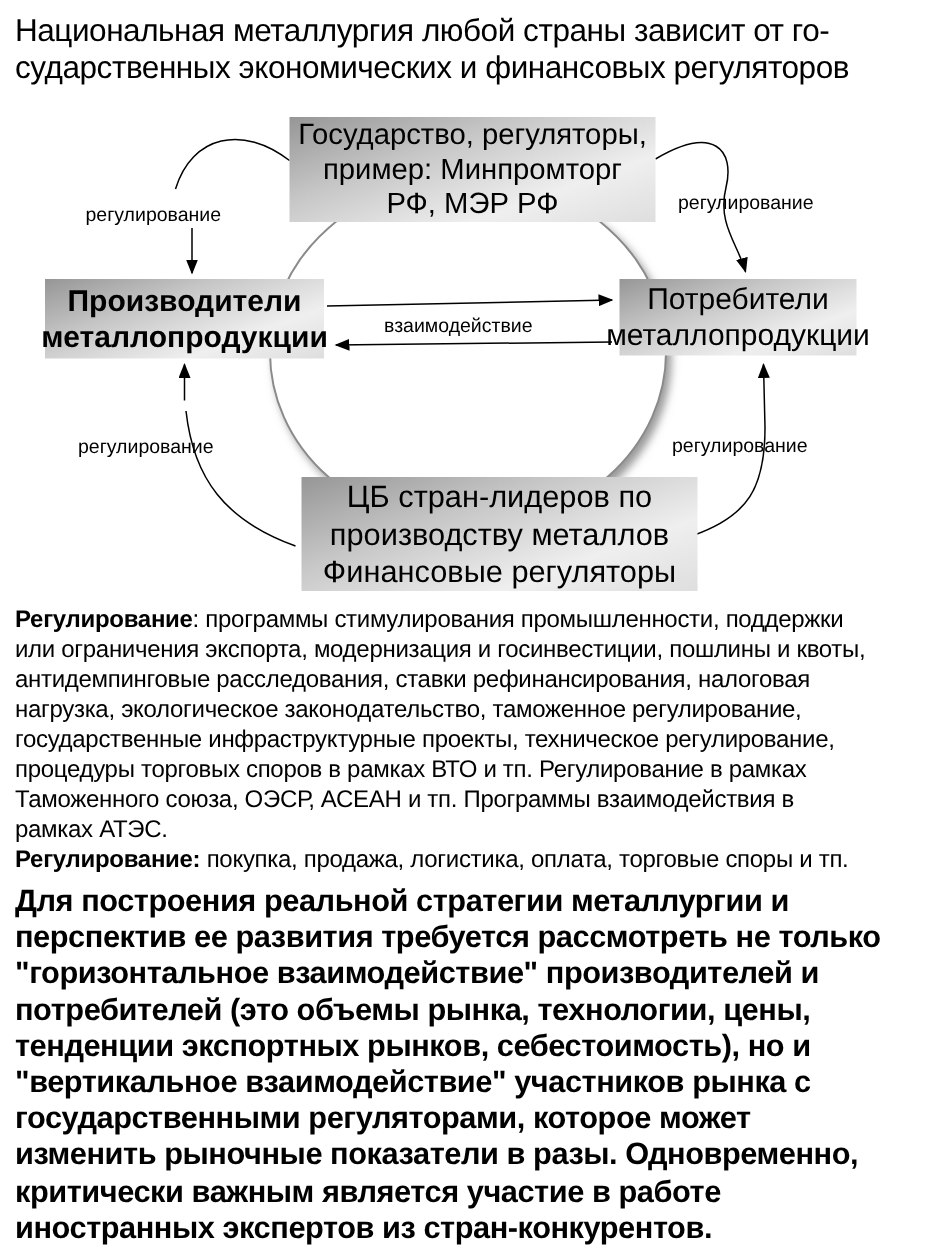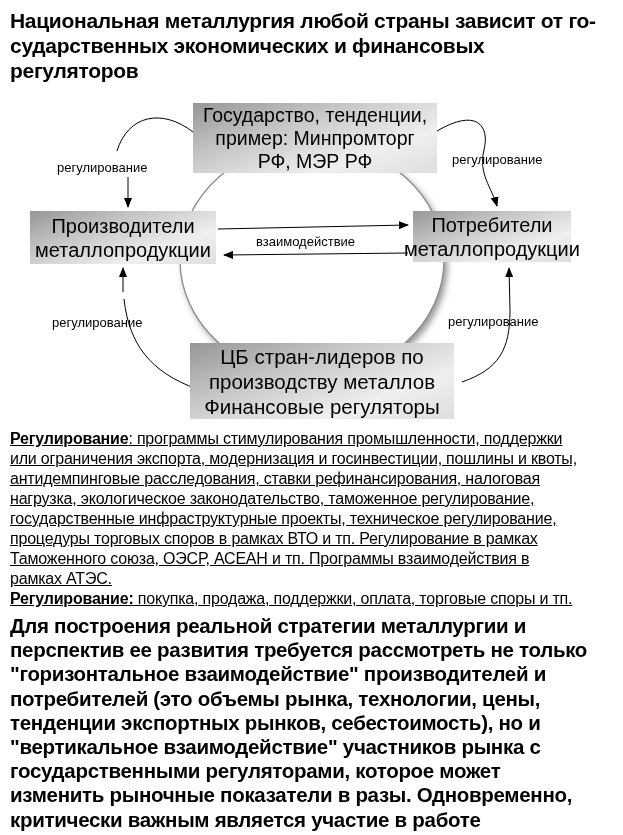--- a/index.html
+++ b/index.html
@@ -3,43 +3,43 @@
 <meta charset="utf-8">
 <style>
   html,body { margin:0; padding:0; }
   body {
     width:623px; height:835px; overflow:hidden;
     background:#ffffff; color:#000;
     font-family:"Liberation Sans", sans-serif;
   }
   .title {
     padding:8px 6px 0 10px;
-    font-size:21px; font-weight:bold; line-height:25px;
+    font-size:21px; font-weight:normal; line-height:25px;
     letter-spacing:-0.3px; white-space:pre-line;
   }
   .diagram { position:relative; height:330px; margin-top:12px; }
   .dsvg { position:absolute; left:0; top:0; }
   .node {
     position:absolute; display:flex; align-items:center; justify-content:center;
     text-align:center; white-space:pre-line;
     background:linear-gradient(160deg,#969696 0%,#c6c6c6 35%,#efefef 72%,#dedede 100%);
   }
   .node-gov  { left:193px; top:8px;   width:244px; height:70px; font-size:19.5px; line-height:23px; }
-  .node-prod { left:30px;  top:116px; width:186px; height:53px; font-size:20px;   line-height:24px; }
+  .node-prod { left:30px;  top:116px; width:186px; height:53px; font-size:20px;   line-height:24px;font-weight:bold; }
   .node-cons { left:413px; top:116px; width:158px; height:51px; font-size:20px;   line-height:24px; }
-  .node-cb   { left:190px; top:248px; width:264px; height:76px; font-size:20.5px; line-height:25px; }
+  .node-cb   { left:201px; top:248px; width:264px; height:76px; font-size:20.5px; line-height:25px; }
   .elabel { position:absolute; font-size:13px; line-height:13px; }
   .el-tl { left:57px;  top:66px; }
   .el-tr { left:452px; top:58px; }
   .el-bl { left:52px;  top:221px; }
   .el-br { left:448px; top:220px; }
   .el-mid { left:256px; top:140px; width:112px; text-align:left; }
   .para1 {
     margin:4px 8px 0 10px;
-    font-size:16px; line-height:20px; white-space:pre-line; letter-spacing:-0.2px;text-decoration:underline;
+    font-size:16px; line-height:20px; white-space:pre-line; letter-spacing:-0.2px;
   }
   .para1 b { letter-spacing:-0.2px; }
   .para2 {
     margin:5px 6px 0 10px;
     font-size:20.5px; font-weight:bold; line-height:24.2px;
     white-space:pre-line; letter-spacing:-0.3px;
   }
 </style>
 </head>
 <body>
@@ -69,21 +69,21 @@
       <path d="M 218,134 L 408,130" marker-end="url(#ah)"></path>
       <path d="M 408,158 L 224,160" marker-end="url(#ah)"></path>
 
       <path d="M 197,294 C 150,277 129,249 124,204"></path>
       <path d="M 123,197 L 123,173" marker-end="url(#ah)"></path>
 
       <path d="M 462,287 C 499,274 510,255 510,215 L 509,173" marker-end="url(#ah)"></path>
     </g>
   </svg>
 
-  <div class="node node-gov">Государство, тенденции,
+  <div class="node node-gov">Государство, регуляторы,
 пример: Минпромторг
 РФ, МЭР РФ</div>
   <div class="node node-prod">Производители
 металлопродукции</div>
   <div class="node node-cons">Потребители
 металлопродукции</div>
   <div class="node node-cb">ЦБ стран-лидеров по
 производству металлов
 Финансовые регуляторы</div>
 
@@ -95,21 +95,21 @@
 </div>
 
 <p class="para1"><b>Регулирование</b><span>: программы стимулирования промышленности, поддержки
 или ограничения экспорта, модернизация и госинвестиции, пошлины и квоты,
 антидемпинговые расследования, ставки рефинансирования, налоговая
 нагрузка, экологическое законодательство, таможенное регулирование,
 государственные инфраструктурные проекты, техническое регулирование,
 процедуры торговых споров в рамках ВТО и тп. Регулирование в рамках
 Таможенного союза, ОЭСР, АСЕАН и тп. Программы взаимодействия в
 рамках АТЭС.
-</span><b>Регулирование:</b><span> покупка, продажа, поддержки, оплата, торговые споры и тп.</span></p>
+</span><b>Регулирование:</b><span> покупка, продажа, логистика, оплата, торговые споры и тп.</span></p>
 
 <div class="para2">Для построения реальной стратегии металлургии и
 перспектив ее развития требуется рассмотреть не только
 "горизонтальное взаимодействие" производителей и
 потребителей (это объемы рынка, технологии, цены,
 тенденции экспортных рынков, себестоимость), но и
 "вертикальное взаимодействие" участников рынка с
 государственными регуляторами, которое может
 изменить рыночные показатели в разы. Одновременно,
 критически важным является участие в работе

